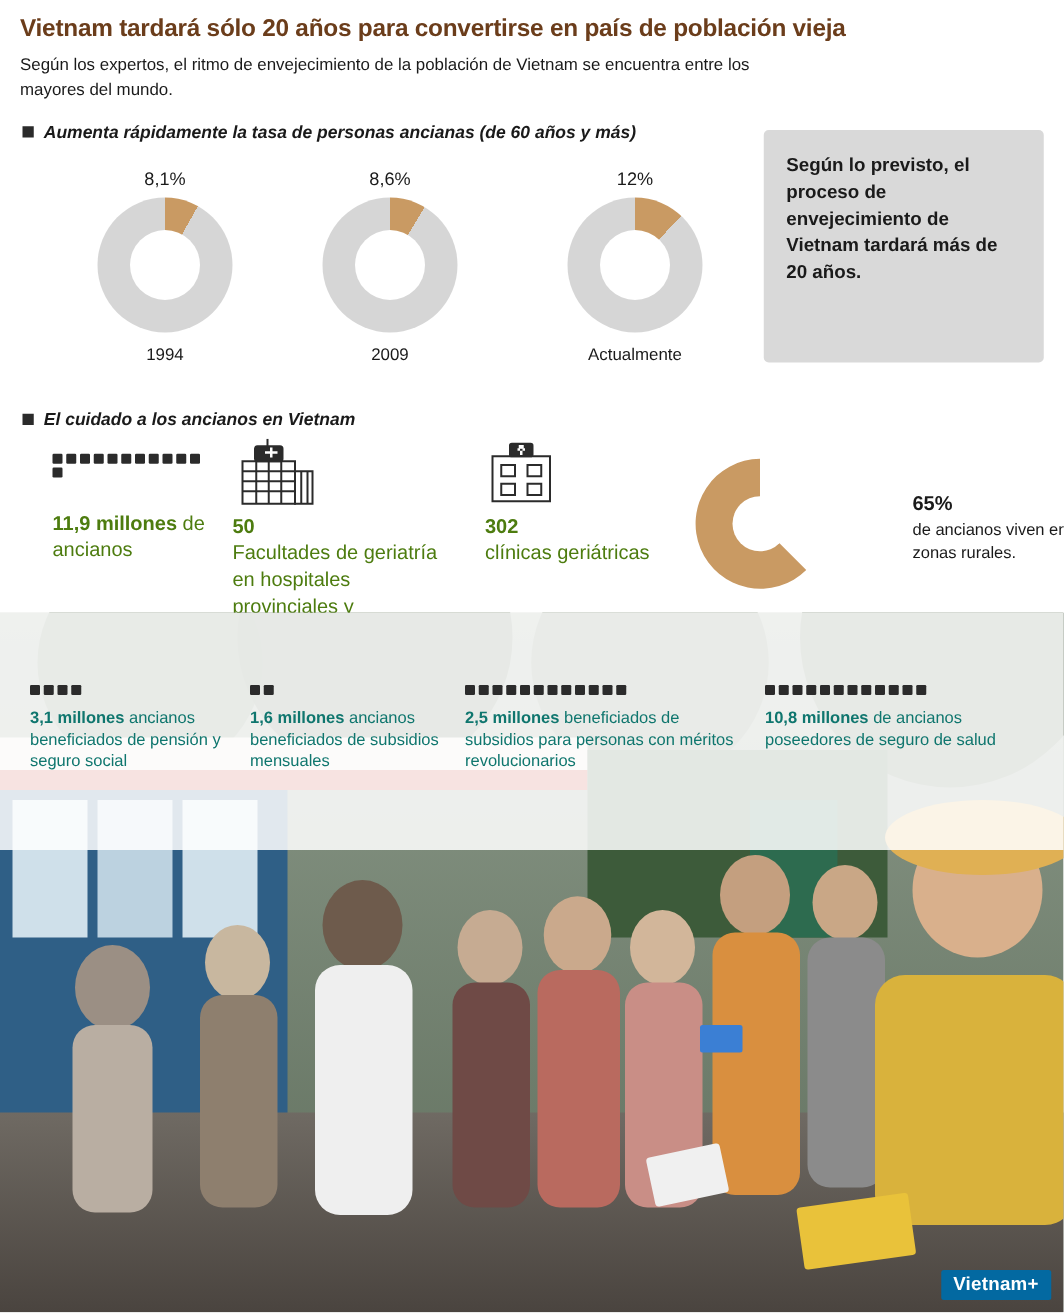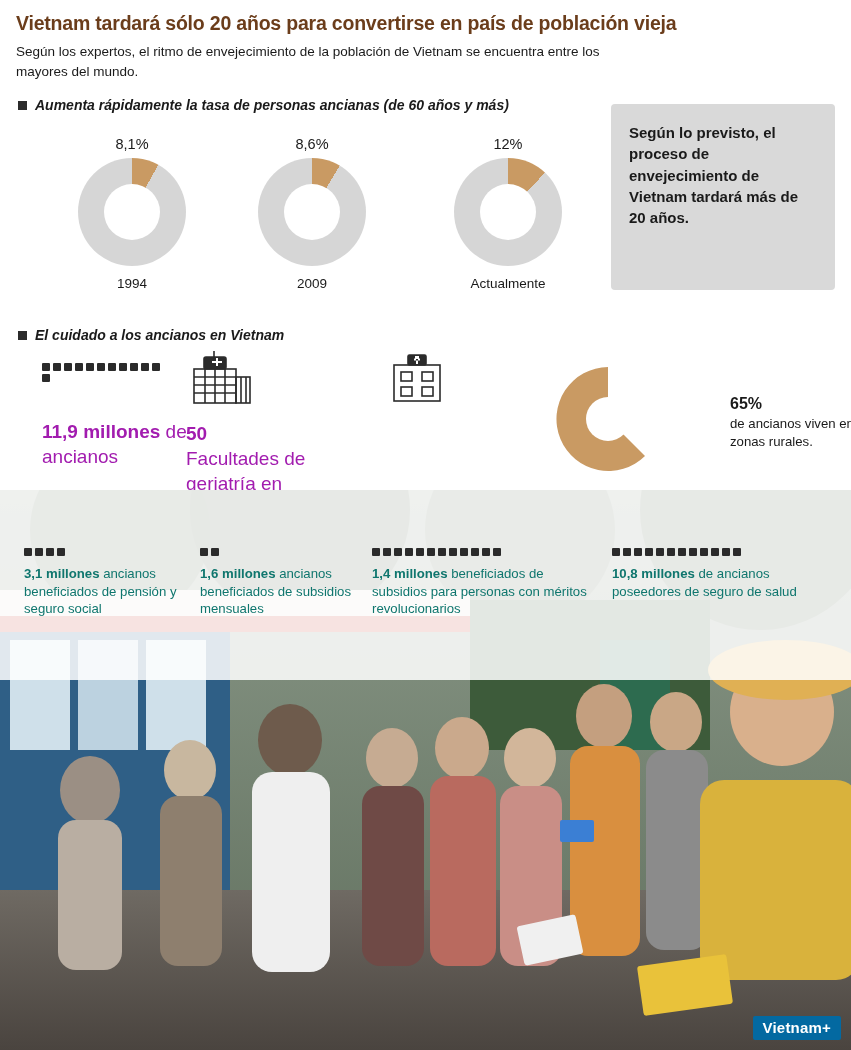--- a/index.html
+++ b/index.html
@@ -115,23 +115,22 @@
     margin-top: 6px;
   }
   .care-item { position: absolute; }
   .dots { display: flex; flex-wrap: wrap; width: 120px; gap: 3px; }
   .dot {
     width: 8px; height: 8px;
     background: #2b2b2b;
     border-radius: 1px;
   }
   .care-text {
-    margin-top: 10px;
-    font-size: 19px;
-    color: #a21caf;
+    font-size: 16px;
+    color: #4d7c0f;
     line-height: 1.32;
   }
   .care-text b { font-weight: bold; }
 
   
   .icon-box { height: 46px; }
 
   
   .arc-wrap { position: absolute; left: 548px; top: 8px; }
   .arc-text {
@@ -289,20 +288,24 @@
             <rect x="6" y="14" width="46" height="36"></rect>
             <rect x="20" y="4" width="18" height="10" rx="1.5" fill="#2b2b2b"></rect>
             <rect x="13" y="21" width="11" height="9"></rect>
             <rect x="34" y="21" width="11" height="9"></rect>
             <rect x="13" y="36" width="11" height="9"></rect>
             <rect x="34" y="36" width="11" height="9"></rect>
           </g>
           <path d="M27 8h4v-3h-4z" fill="#ffffff"></path>
           <path d="M26 9.5h6v-2h-6z M28 6h2v7h-2z" fill="#ffffff"></path>
         </svg>
+      </div>
+      <div class="care-text">
+        <b>302</b><br>
+        <span>clínicas geriátricas</span>
       </div>
     </div>
 
     <div class="arc-wrap">
       <svg width="120" height="120" viewBox="0 0 120 120" aria-hidden="true">
         <path d="M60 60 L60 8 A52 52 0 1 0 97 97 L60 60 Z" fill="#c99a63"></path>
         <circle cx="60" cy="60" r="22" fill="#ffffff"></circle>
       </svg>
     </div>
     <div class="arc-text">
@@ -408,21 +411,21 @@
         <div class="dot"></div>
           <div class="dot"></div>
           <div class="dot"></div>
           <div class="dot"></div>
         <div class="dot"></div>
           <div class="dot"></div>
           <div class="dot"></div>
           <div class="dot"></div>
       </div>
       <div class="stat-text">
-        <b>1,4 millones</b>
+        <b>2,5 millones</b>
         <span>beneficiados de subsidios para personas con méritos revolucionarios</span>
       </div>
     </div>
 
     <div class="stat" style="left:612px; width:200px;">
       <div class="dots" style="width:140px;">
         <div class="dot"></div>
           <div class="dot"></div>
           <div class="dot"></div>
           <div class="dot"></div>

